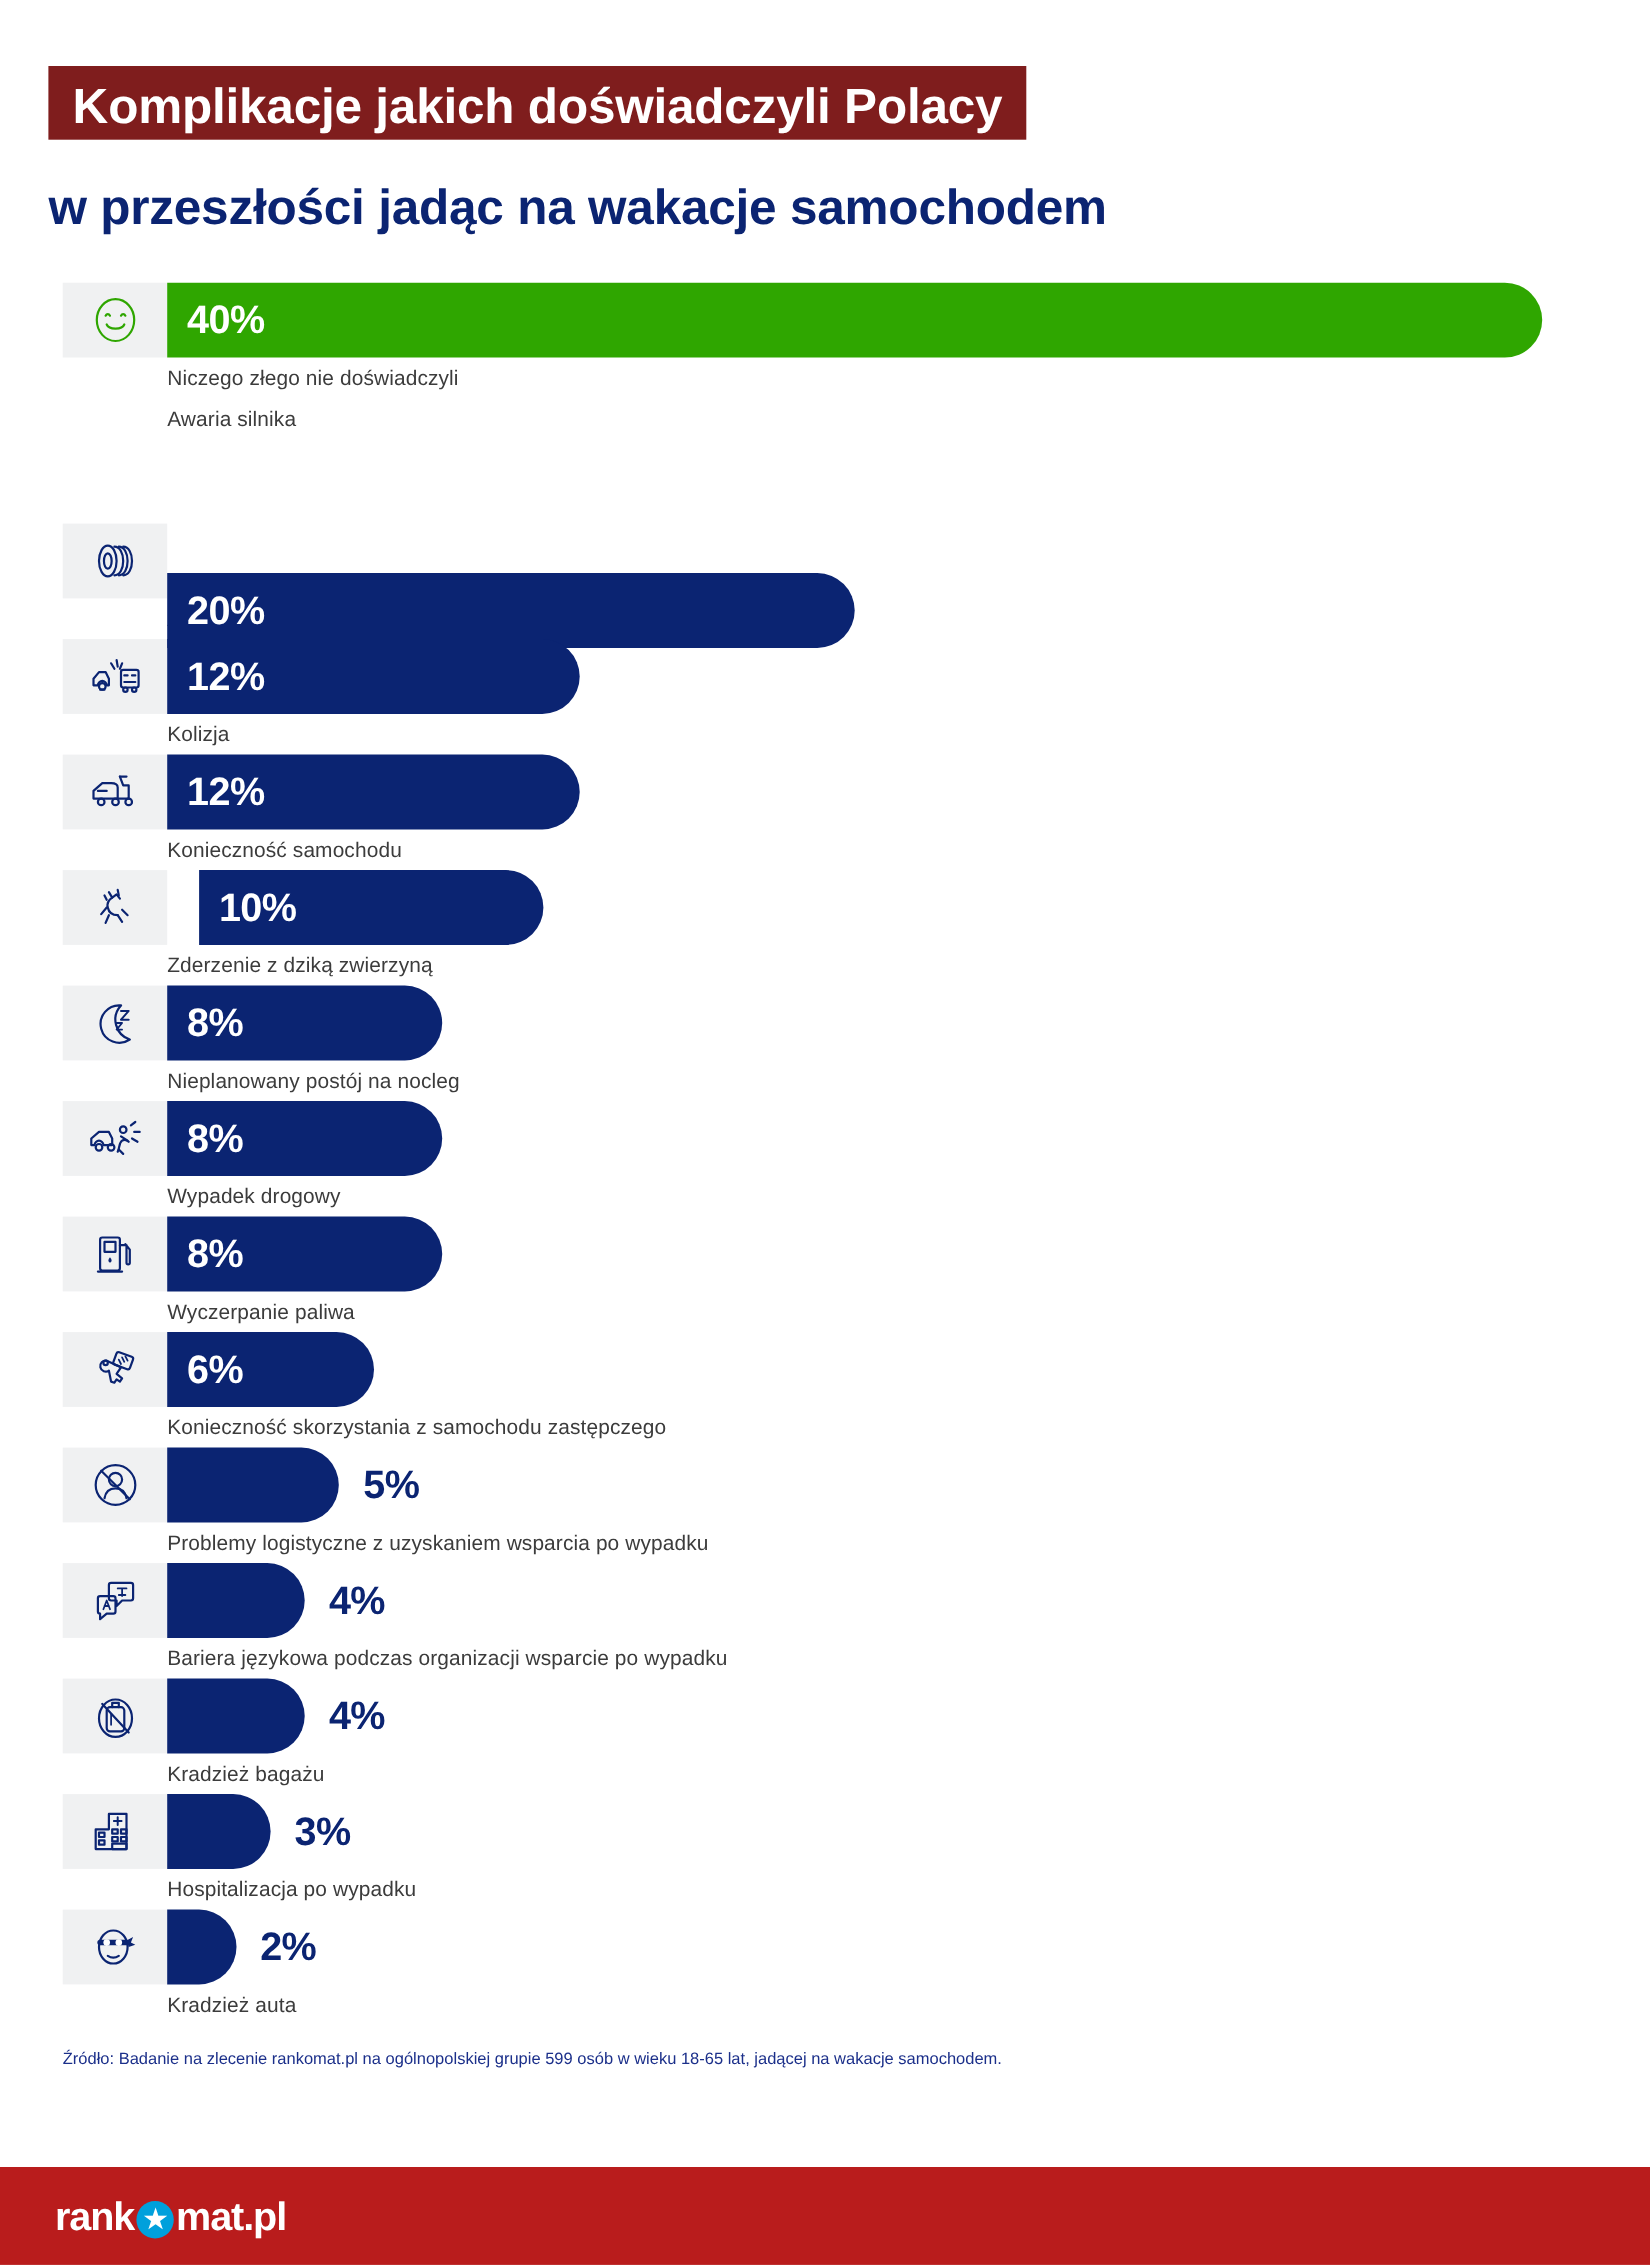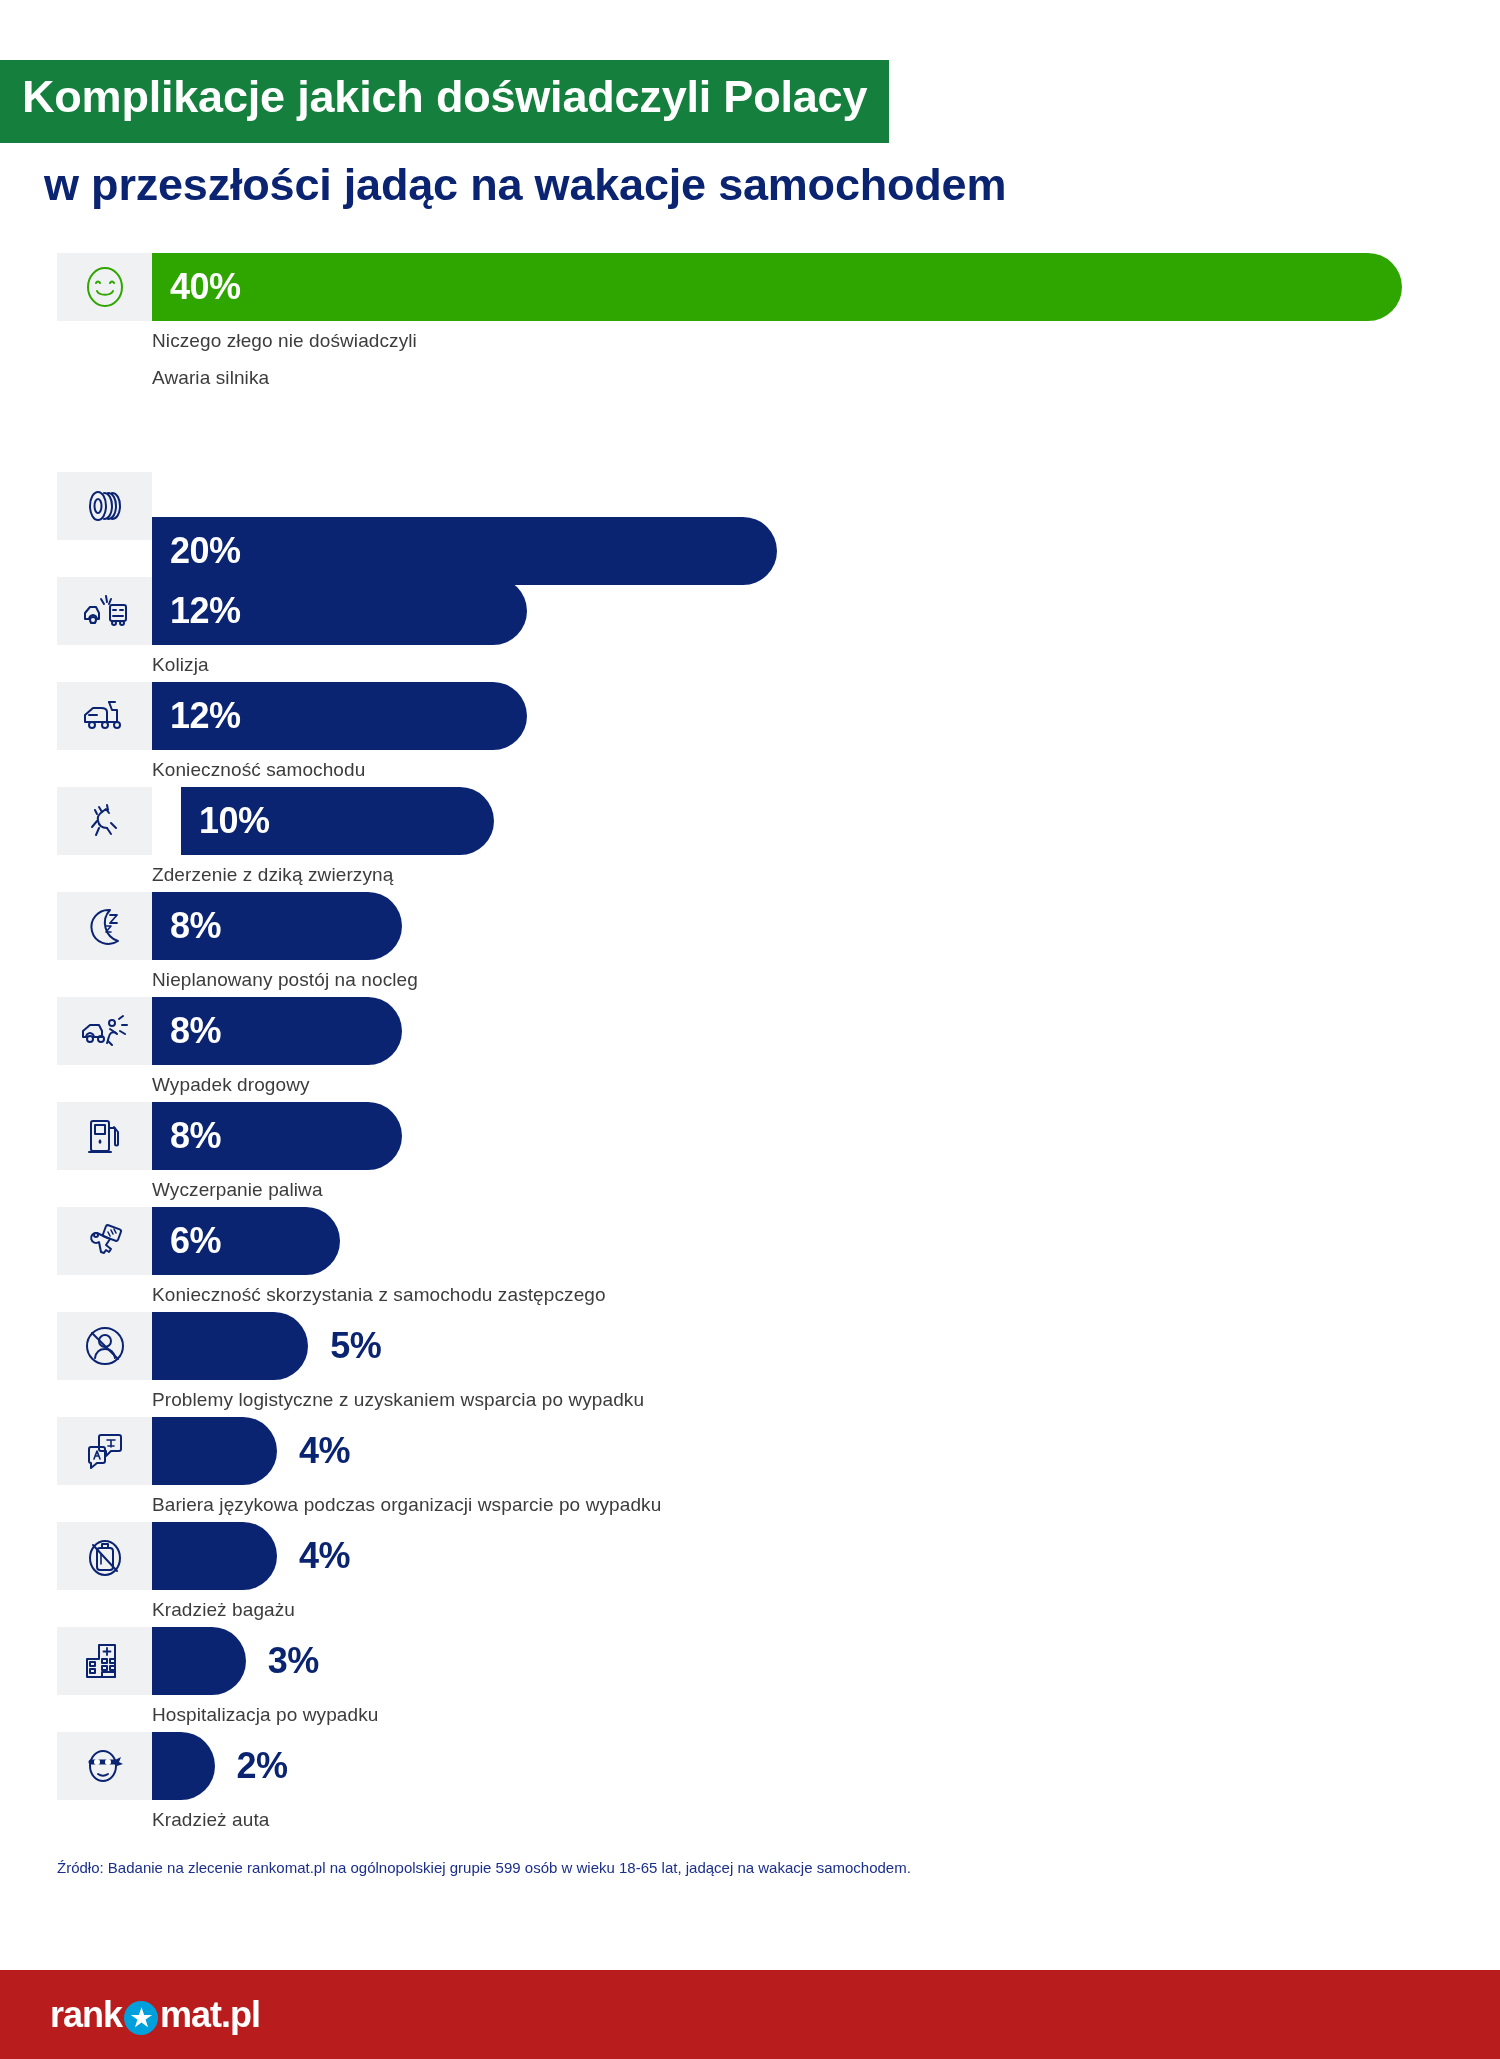--- a/index.html
+++ b/index.html
@@ -9,34 +9,35 @@
     font-family:"Liberation Sans",sans-serif;
     position:relative;
     overflow:hidden;
   }
   .page{position:relative;width:1500px;height:2059px;}
 
   
   .header{padding:60px 0 0 0;}
   .title-hl{
     display:inline-block;
-    background:#15803d;
+    background:#7f1d1d;
     color:#ffffff;
     font-size:45px;
     font-weight:bold;
     line-height:1.0;
-    padding:14px 22px 24px 22px;
+    padding:14px 22px 8px 22px;
+    margin-left:44px;
     letter-spacing:-0.2px;
   }
   .title-second{
     display:block;
     color:#0B2472;
     font-size:45px;
     font-weight:bold;
-    margin:16px 0 0 44px;
+    margin:36px 0 0 44px;
     letter-spacing:-0.2px;
   }
 
   
   .chart{margin-top:42px;}
   .row{position:relative;height:105px;}
   .bar-line{
     position:relative;
     height:68px;
     display:flex;

